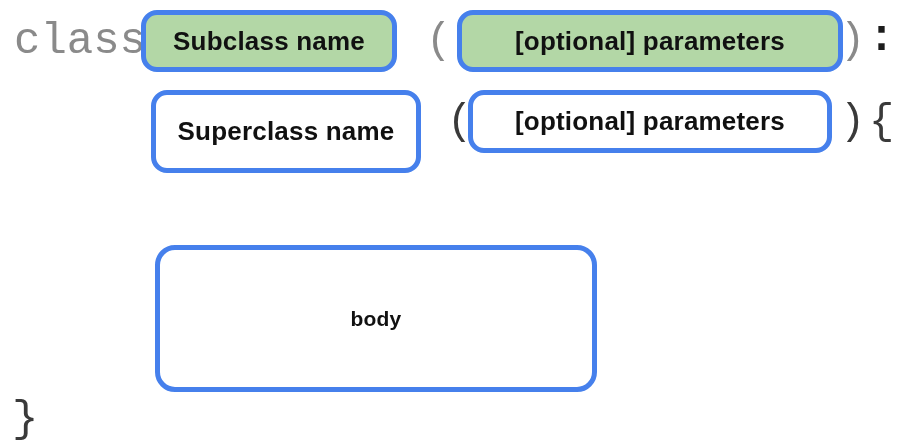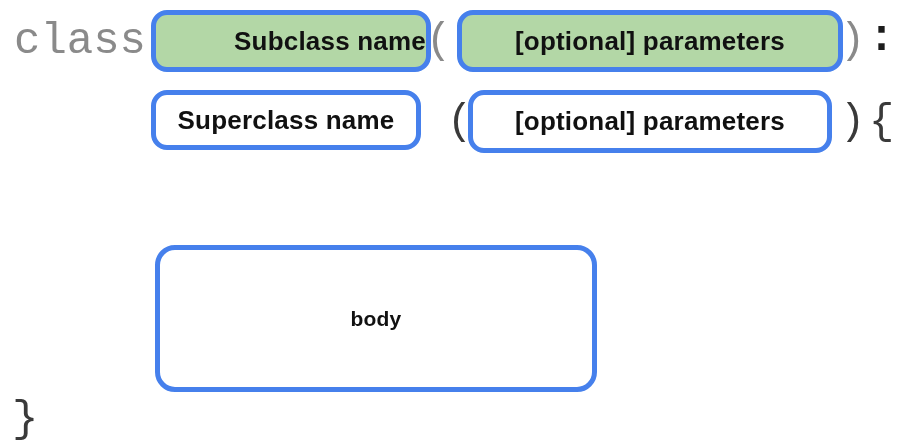--- a/index.html
+++ b/index.html
@@ -40,27 +40,27 @@
     line-height: 50px;
     white-space: pre;
   }
   .tok.gray  { color: var(--keyword_gray, #8A8A8A); }
   .tok.dark  { color: var(--symbol_dark, #3A3A3A); }
   .tok.black { color: var(--colon_black, #1C1C1C); }
 
   
   #kw-class      { left: 14px;  top: 16px; font-size: 44px; }
   #l1-open       { left: 426px; top: 16px; }
-  #box-subclass  { left: 151px; top: 10px; width: 280px; height: 62px; justify-content: flex-end; }
+  #box-subclass  { left: 141px; top: 10px; width: 256px; height: 62px; }
   #box-params1   { left: 457px; top: 10px; width: 386px; height: 62px; }
   #l1-close      { left: 840px; top: 16px; }
   #l1-colon      { left: 868px; top: 14px; font-size: 45px; font-weight: bold; }
 
   
-  #box-superclass{ left: 151px; top: 90px; width: 270px; height: 60px; }
+  #box-superclass{ left: 151px; top: 90px; width: 270px; height: 83px; }
   #l2-open       { left: 447px; top: 97px; }
   #box-params2   { left: 468px; top: 90px; width: 364px; height: 63px; }
   #l2-close      { left: 840px; top: 97px; }
   #l2-brace      { left: 869px; top: 97px; }
 
   
   #box-body      { left: 155px; top: 245px; width: 442px; height: 147px; border-radius: 20px; }
   #box-body .lbl { font-size: 21px; }
 
   

